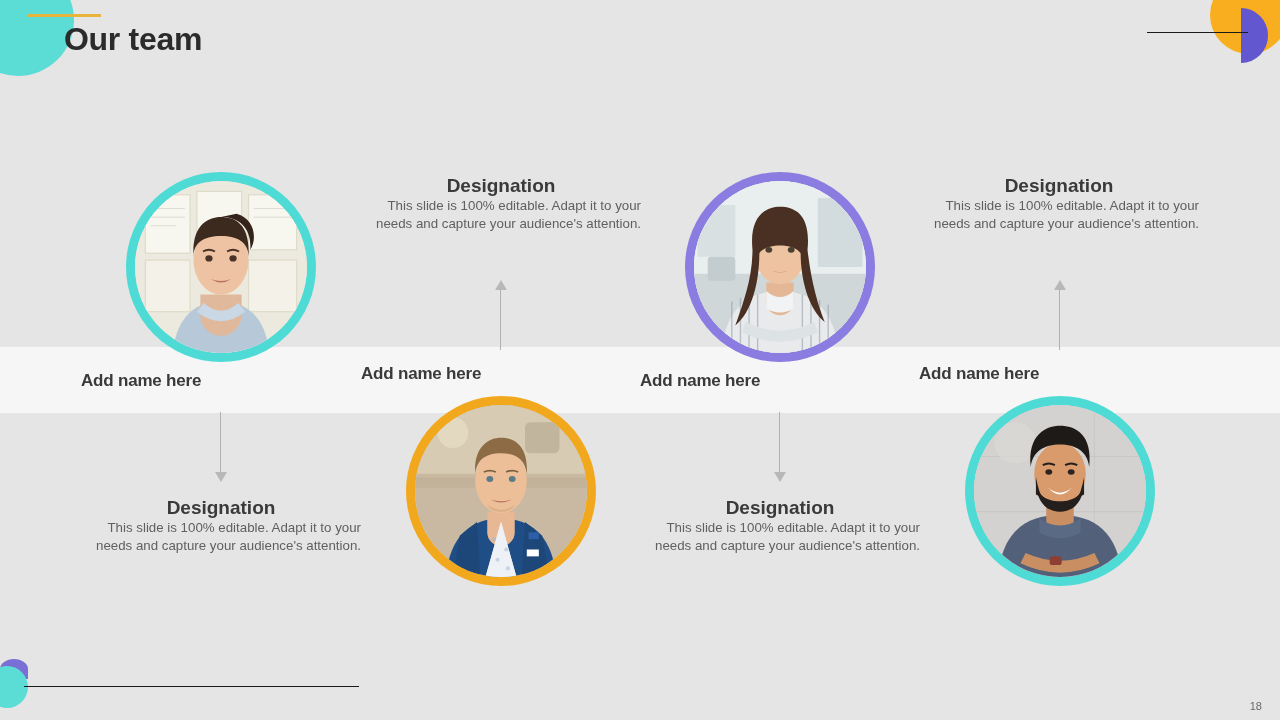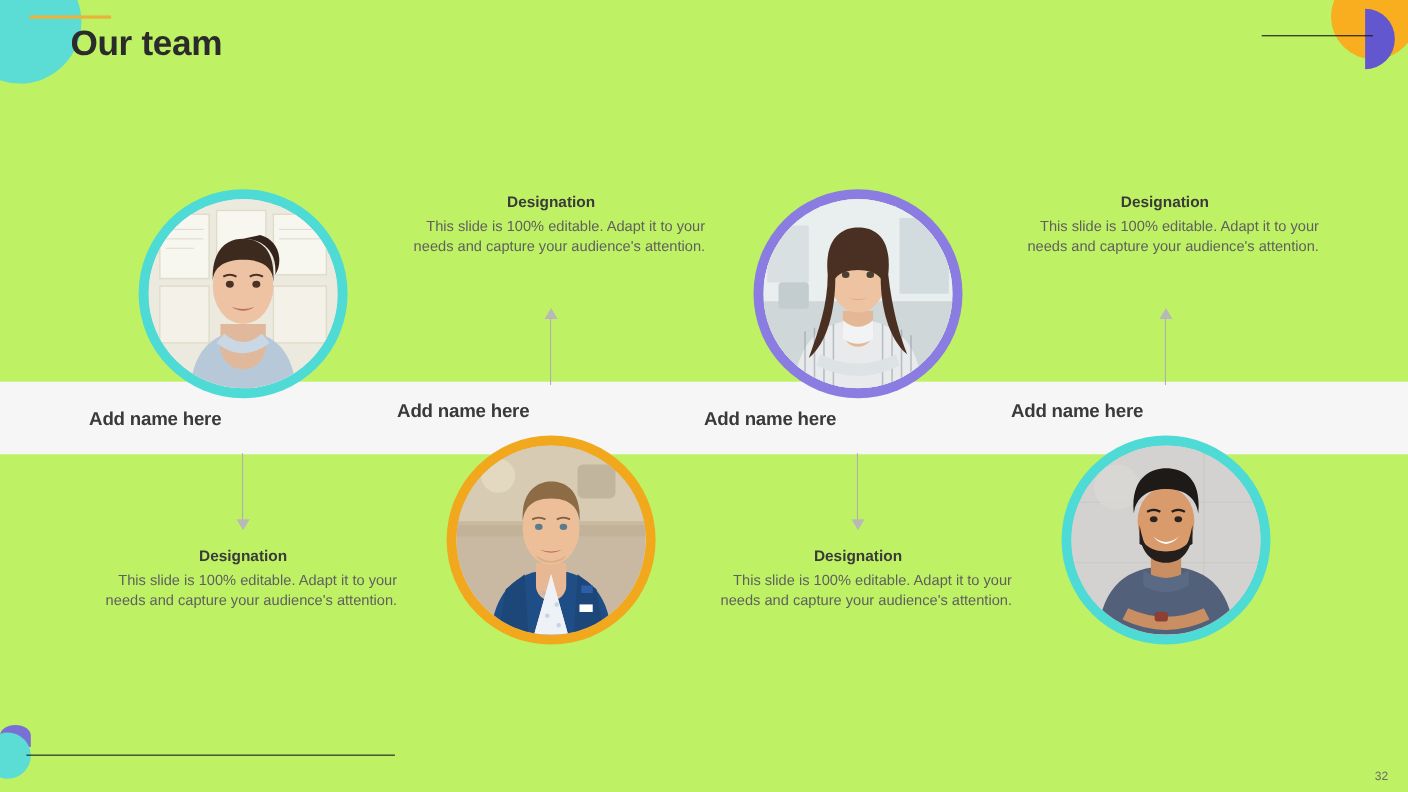--- a/index.html
+++ b/index.html
@@ -13,21 +13,21 @@
   body {
     background: #ffffff;
     font-family: "Liberation Sans", sans-serif;
     position: relative;
   }
 
   .slide {
     position: relative;
     width: 1280px;
     height: 720px;
-    background: #bef264;
+    background: #e5e5e5;
     overflow: hidden;
   }
 
   
   .deco-circle-tl {
     position: absolute;
     left: -38px;
     top: -36px;
     width: 112px;
     height: 112px;
@@ -150,21 +150,21 @@
     font-size: 17px;
     font-weight: bold;
     color: #3a3a3a;
     letter-spacing: -0.2px;
   }
 
   .designation {
     position: absolute;
     width: 280px;
     text-align: center;
-    font-size: 14px;
+    font-size: 19px;
     font-weight: bold;
     color: #3a3a3a;
   }
 
   .desc {
     position: absolute;
     width: 280px;
     text-align: right;
     font-size: 13.3px;
     line-height: 18px;
@@ -379,15 +379,15 @@
         <path d="M30 86 q20 9 40 0 l3 6 q-23 11 -46 0 Z" fill="#c98f63"></path>
         <rect x="44" y="88" width="7" height="5" rx="1.5" fill="#8d3f34"></rect>
       </svg>
     </div>
   </div>
 
   <div class="deco-halfcircle-bl-purple"></div>
   <div class="deco-circle-bl-teal"></div>
   <div class="deco-line-bl"></div>
 
-  <div class="page-number">32</div>
+  <div class="page-number">18</div>
 
 </div>
 
 </body></html>

